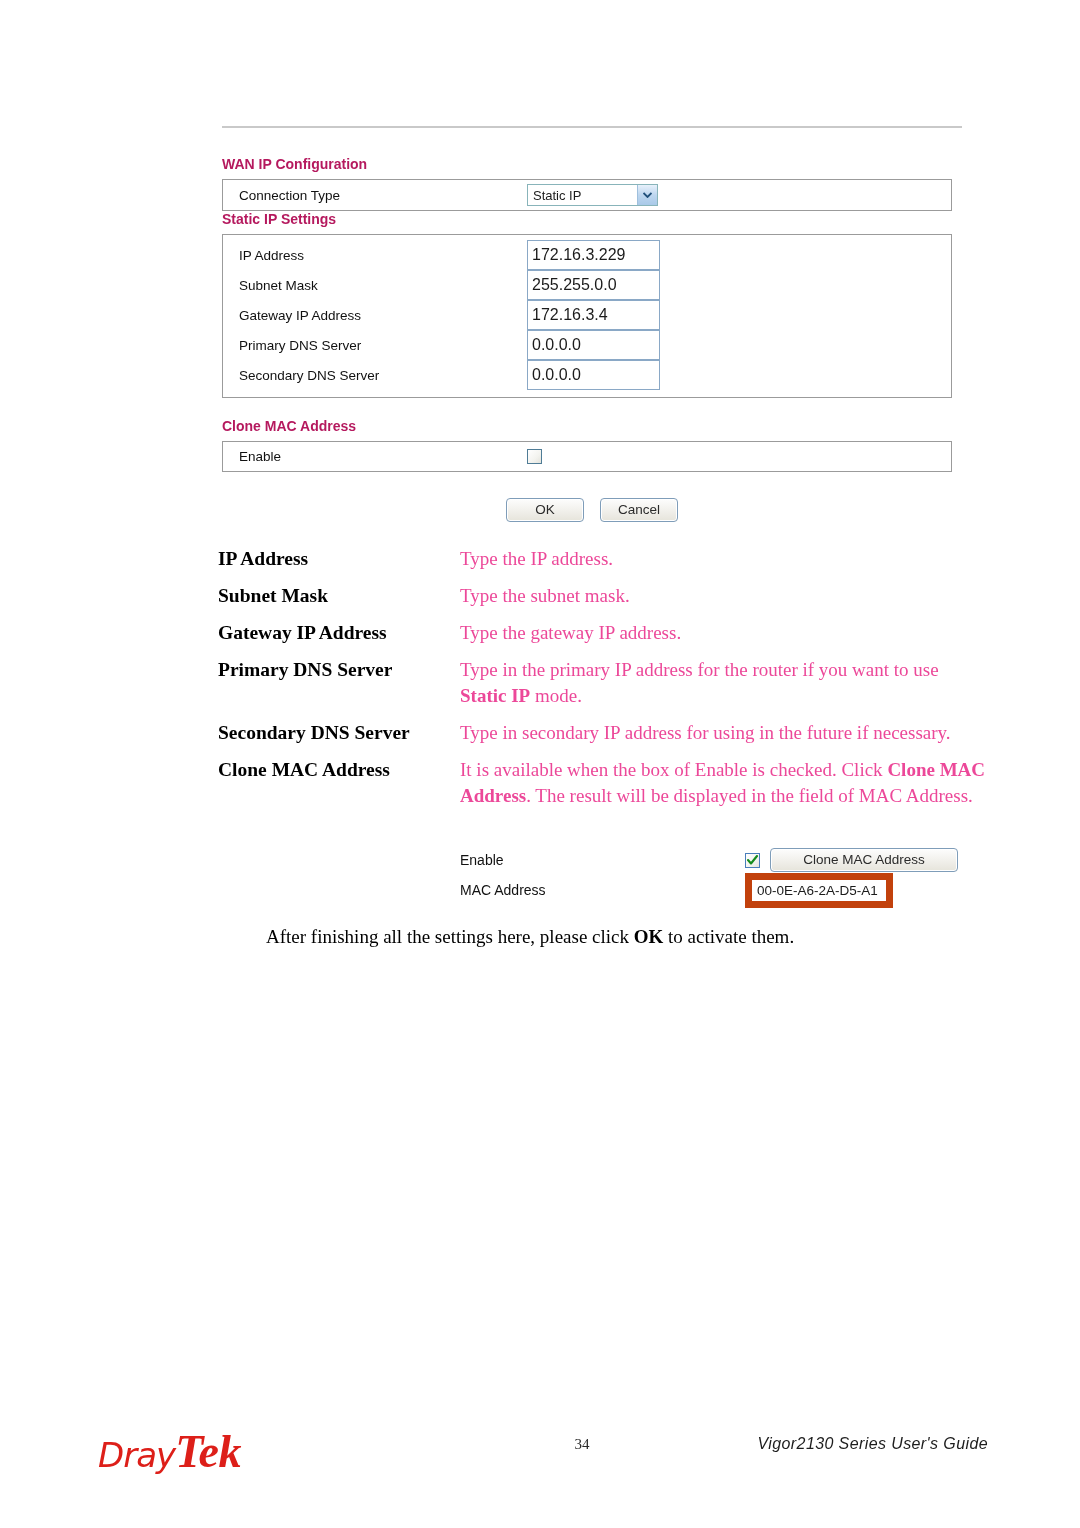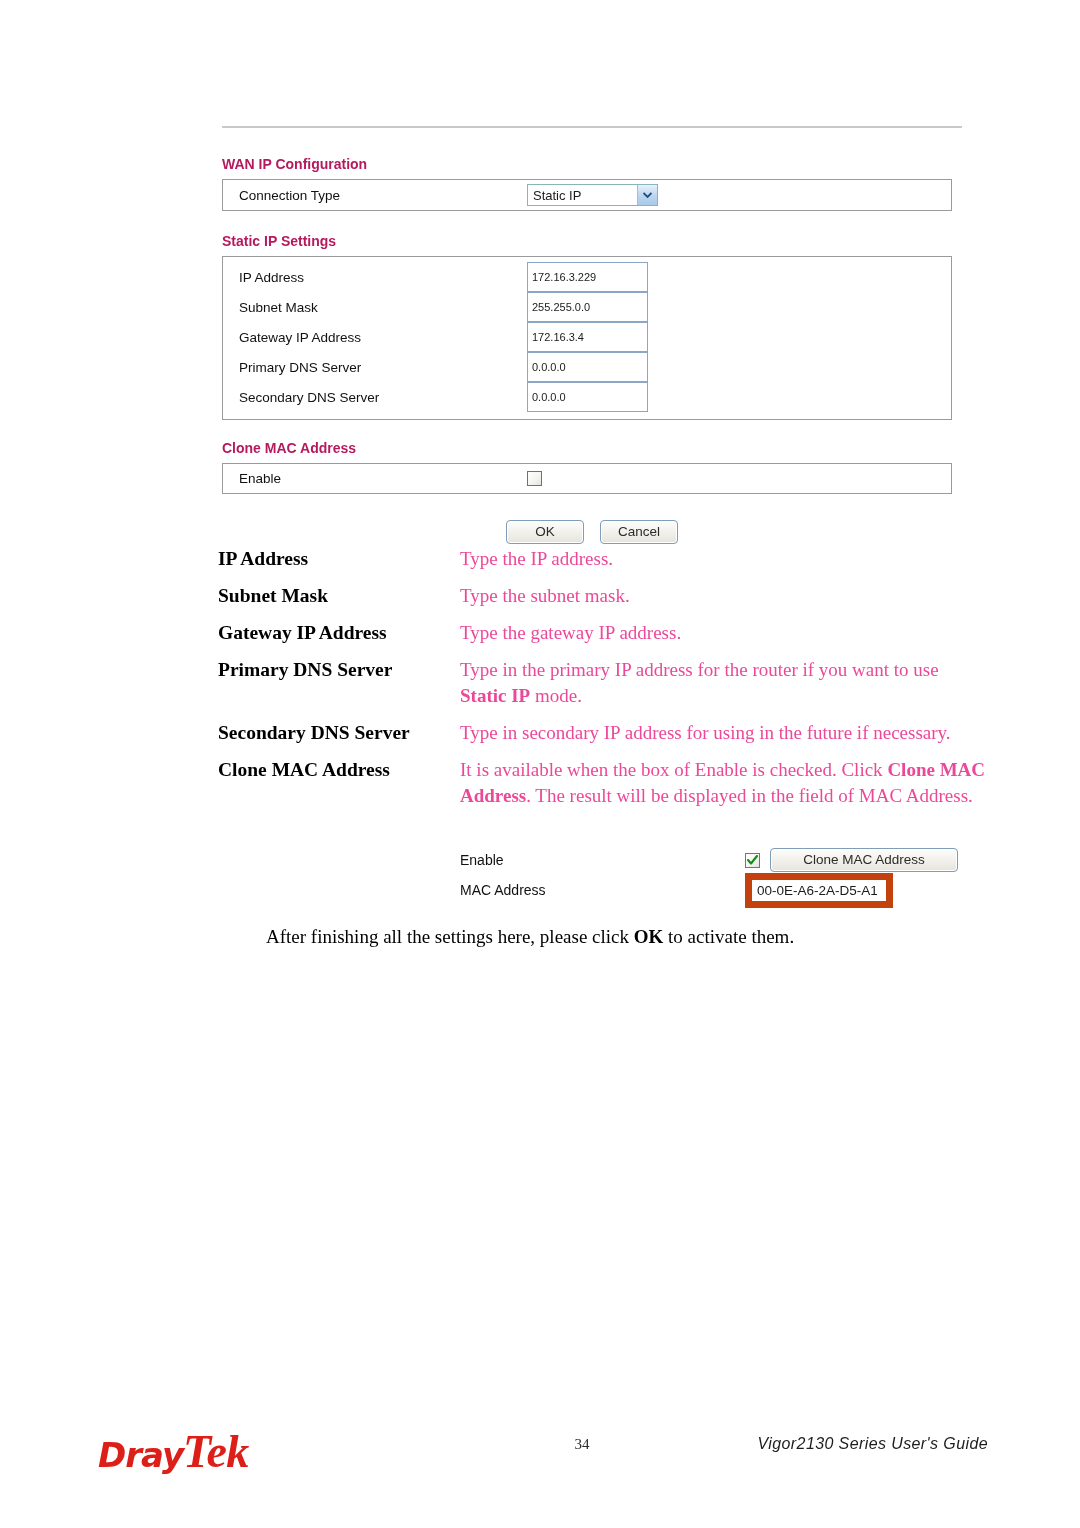--- a/index.html
+++ b/index.html
@@ -77,27 +77,27 @@
     flex: 1 1 auto;
     display: flex;
     align-items: center;
   }
 
   
   .ui-input {
     border: 1px solid #8aa8c6;
     background: #ffffff;
     font-family: "Liberation Sans", sans-serif;
-    font-size: 11px;
+    font-size: 16px;
     color: #1b1b1b;
     padding: 14px 4px;
     box-sizing: border-box;
     height: 21px;
     line-height: 17px;
-    width: 121px;
+    width: 133px;
   }
 
   
   .ui-select {
     position: relative;
     width: 131px;
     height: 22px;
     border: 1px solid #88b4ba;
     background: #ffffff;
     box-sizing: border-box;
@@ -246,21 +246,21 @@
   }
   .logo {
     position: absolute;
     left: 98px;
     top: 1px;
     color: #dd1f19;
     white-space: nowrap;
   }
   .logo .dray {
     font-family: "DejaVu Sans", sans-serif;
-    font-weight: bold;
+    font-weight: normal;
     font-style: italic;
     font-size: 34px;
     letter-spacing: -1px;
   }
   .logo .tek {
     font-family: "Liberation Serif", serif;
     font-weight: bold;
     font-style: italic;
     font-size: 46px;
     letter-spacing: -0.5px;
@@ -307,21 +307,21 @@
             <span class="ui-select-arrow">
               <svg width="9" height="6" viewBox="0 0 9 6">
                   <path d="M0.5 1 L4.5 5 L8.5 1" fill="none" stroke="#1f4f7a" stroke-width="1.8"></path>
                 </svg>
             </span>
           </div>
         </div>
       </div>
     </div>
 
-    <div class="ui-section-title" style="margin-top:22px;">Static IP Settings</div>
+    <div class="ui-section-title" style="">Static IP Settings</div>
     <div class="ui-panel" style="padding:5px 0 7px 0;">
 
       <div class="ui-row">
         <div class="ui-row-label">IP Address</div>
         <div class="ui-row-field">
           <input class="ui-input" type="text" value="172.16.3.229" style="">
         </div>
       </div>
 
       <div class="ui-row">

